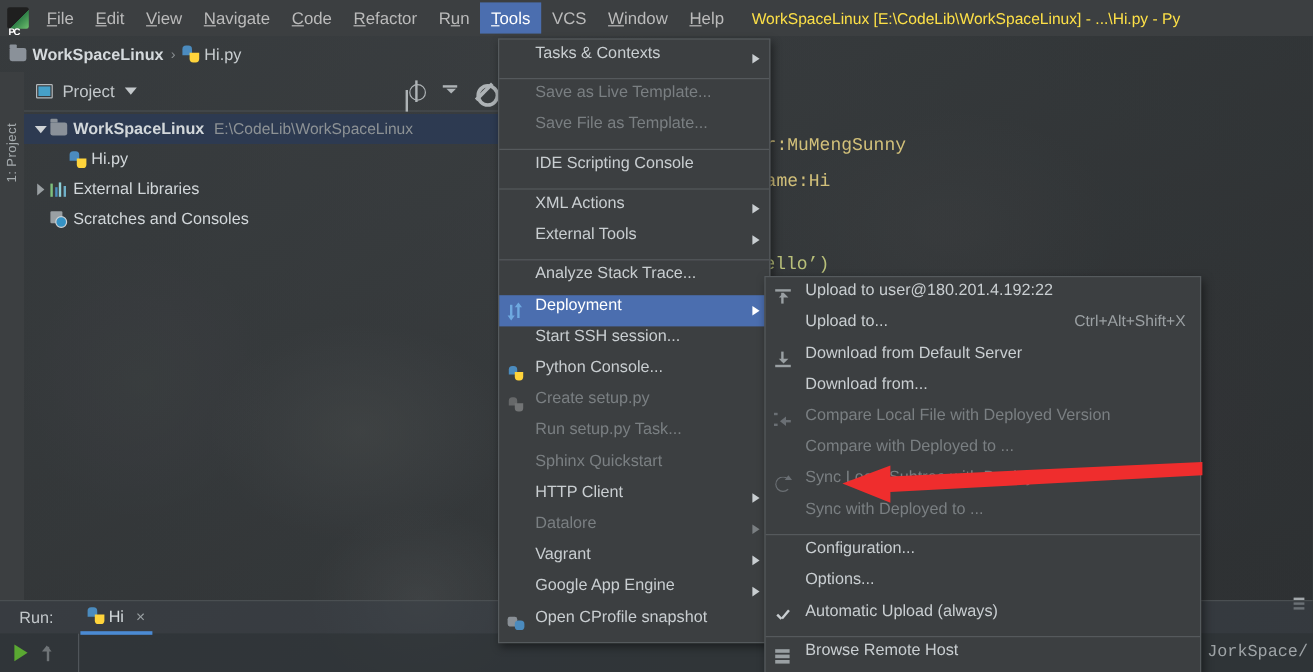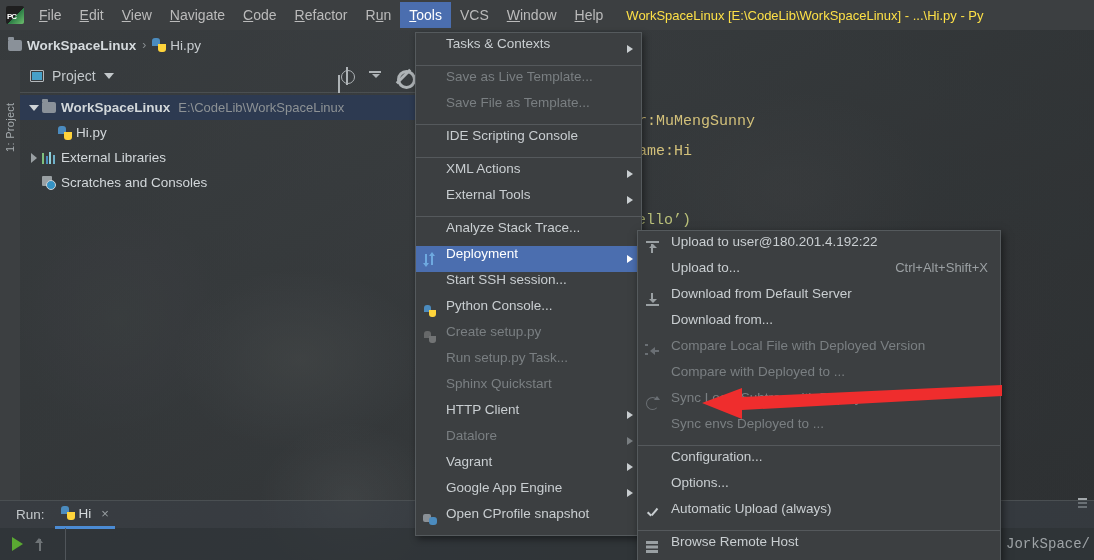--- a/index.html
+++ b/index.html
@@ -35,21 +35,21 @@
     position:absolute; left:0; top:0; width:1094px; height:30px;
     background:#3c3f41;
     display:flex; align-items:center;
     z-index:40;
   }
   #app-icon {
     width:18px; height:18px; margin:0 6px 0 6px; flex:none;
     background:linear-gradient(135deg,#1f1f1f 0%,#1f1f1f 55%,#2d7d46 55%,#6ec06e 100%);
     border-radius:2px; position:relative;
   }
-  #app-icon .pc { position:absolute; left:1px; top:6px; font-size:8px; color:#fff; font-weight:bold; letter-spacing:-1px; }
+  #app-icon .pc { position:absolute; left:1px; top:16px; font-size:8px; color:#fff; font-weight:bold; letter-spacing:-1px; }
   .menu-top {
     padding:5px 9px; color:#bbbbbb; font-size:14px; cursor:default; white-space:nowrap;
   }
   .menu-top u { text-decoration:underline; }
   .menu-top.active { background:#4b6eaf; color:#ffffff; }
   #win-title {
     margin-left:14px; color:#fde047; font-size:13px; white-space:nowrap; overflow:hidden;
   }
 
   
@@ -240,21 +240,21 @@
 
   
   #run-panel {
     position:absolute; left:0; bottom:0; width:1094px; height:60px; z-index:30;
   }
   #run-tabbar {
     height:28px; display:flex; align-items:center; padding-left:16px;
     border-top:1px solid #4a4f52;
     background:rgba(60,66,72,.55);
   }
-  #run-tabbar .runlabel { color:#c3c8cb; font-size:13.5px; margin-right:10px; }
+  #run-tabbar .runlabel { color:#c3c8cb; font-size:13.5px; margin-right:22px; }
   #run-tab {
     display:flex; align-items:center; height:28px; padding:0 6px;
     border-bottom:3px solid #4b8bd4; color:#d5dadd; font-size:13.5px;
   }
   #run-tab .x { margin-left:10px; color:#9aa0a3; font-size:13px; }
   #run-console {
     height:32px; display:flex; align-items:center;
     background:rgba(48,54,58,.75);
   }
   #run-gutter { width:66px; height:32px; display:flex; align-items:center; gap:10px; padding-left:12px; border-right:1px solid #50555a; }
@@ -474,21 +474,21 @@
     <span>Compare Local File with Deployed Version</span>
   </div>
   <div class="mi disabled">
     <span>Compare with Deployed to ...</span>
   </div>
   <div class="mi disabled">
     <span class="licon ico-sync"></span>
     <span>Sync Local Subtree with Deployed</span>
   </div>
   <div class="mi disabled">
-    <span>Sync envs Deployed to ...</span>
+    <span>Sync with Deployed to ...</span>
   </div>
   <div class="msep"></div>
   <div class="mi">
     <span>Configuration...</span>
   </div>
   <div class="mi">
     <span>Options...</span>
   </div>
   <div class="mi">
     <span class="licon ico-check"></span>

